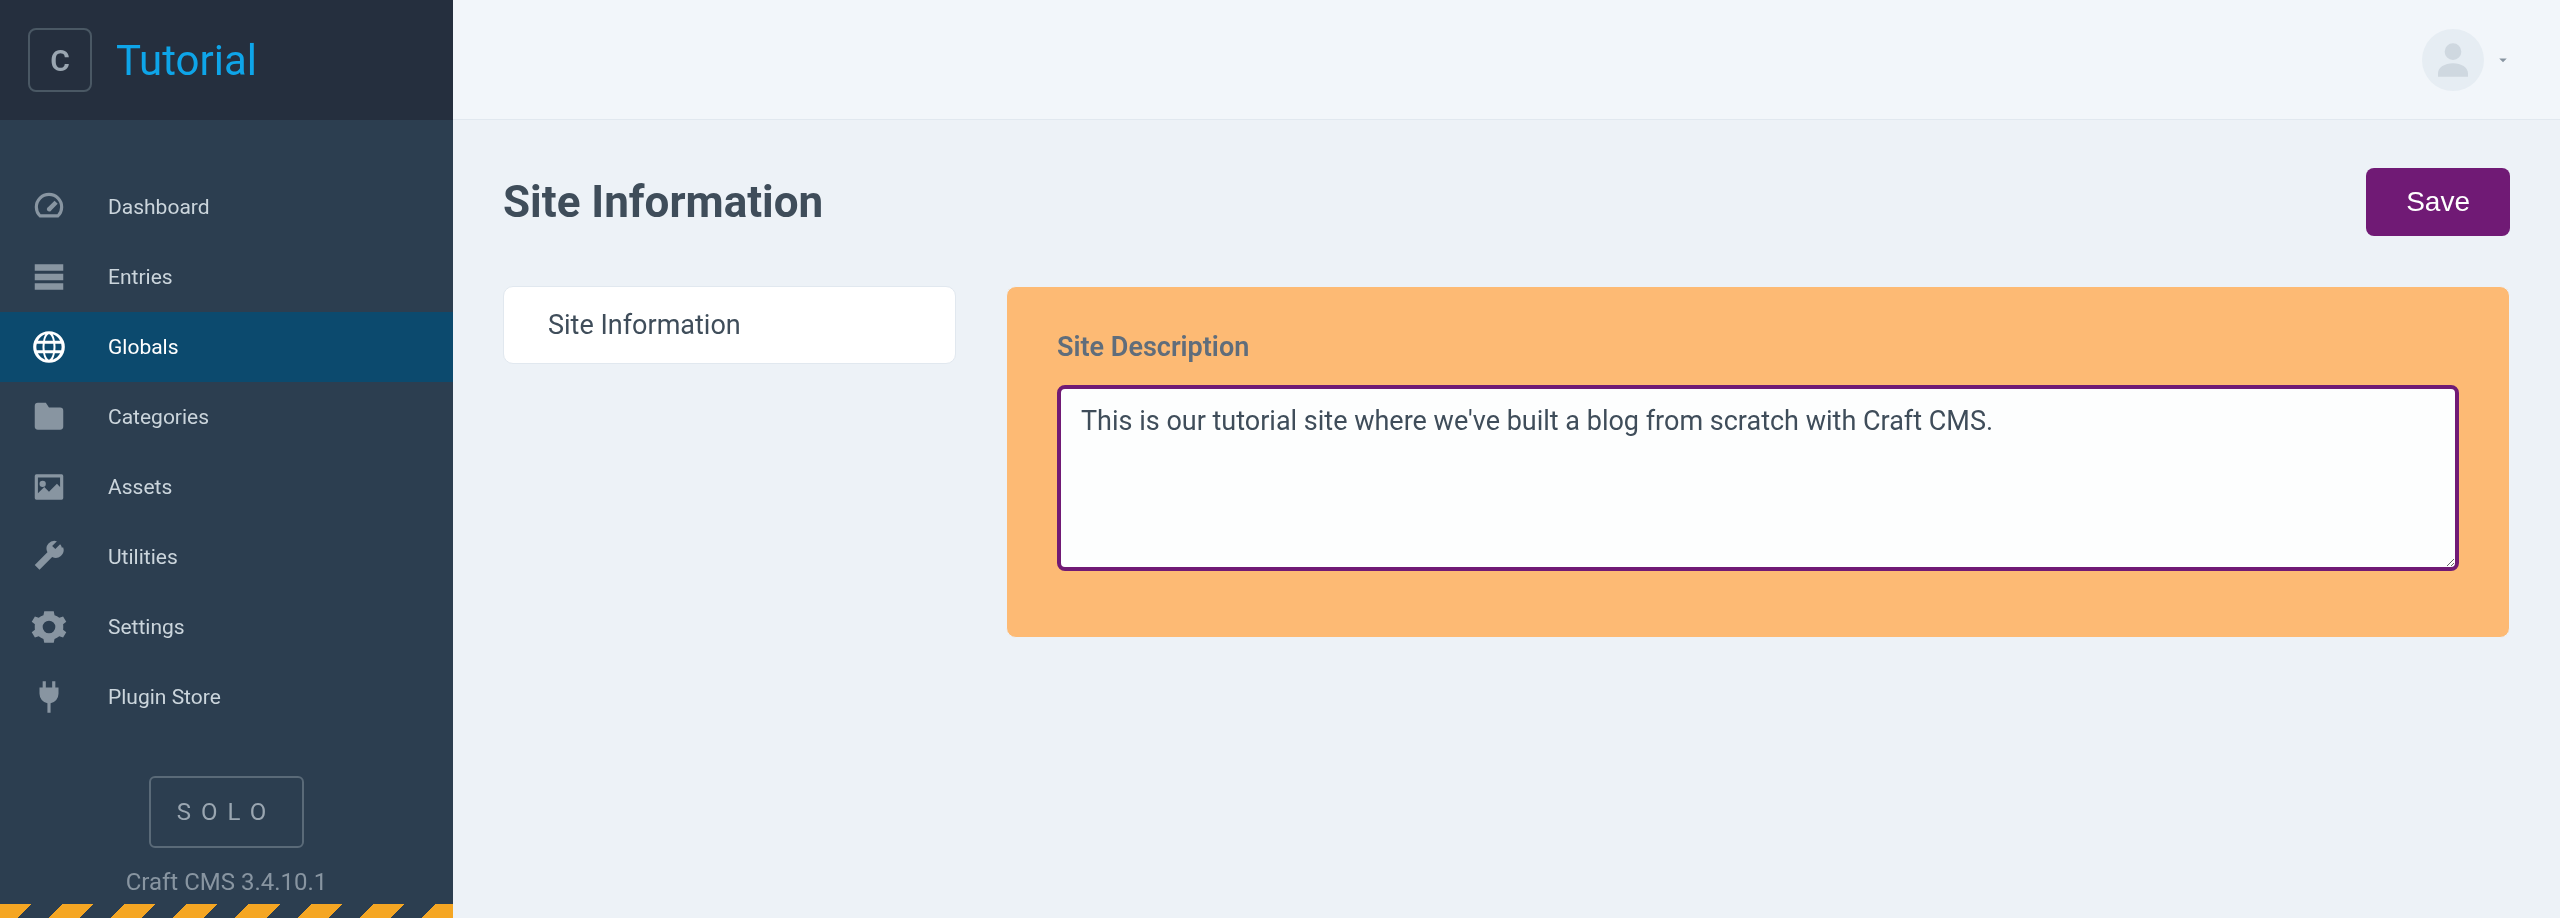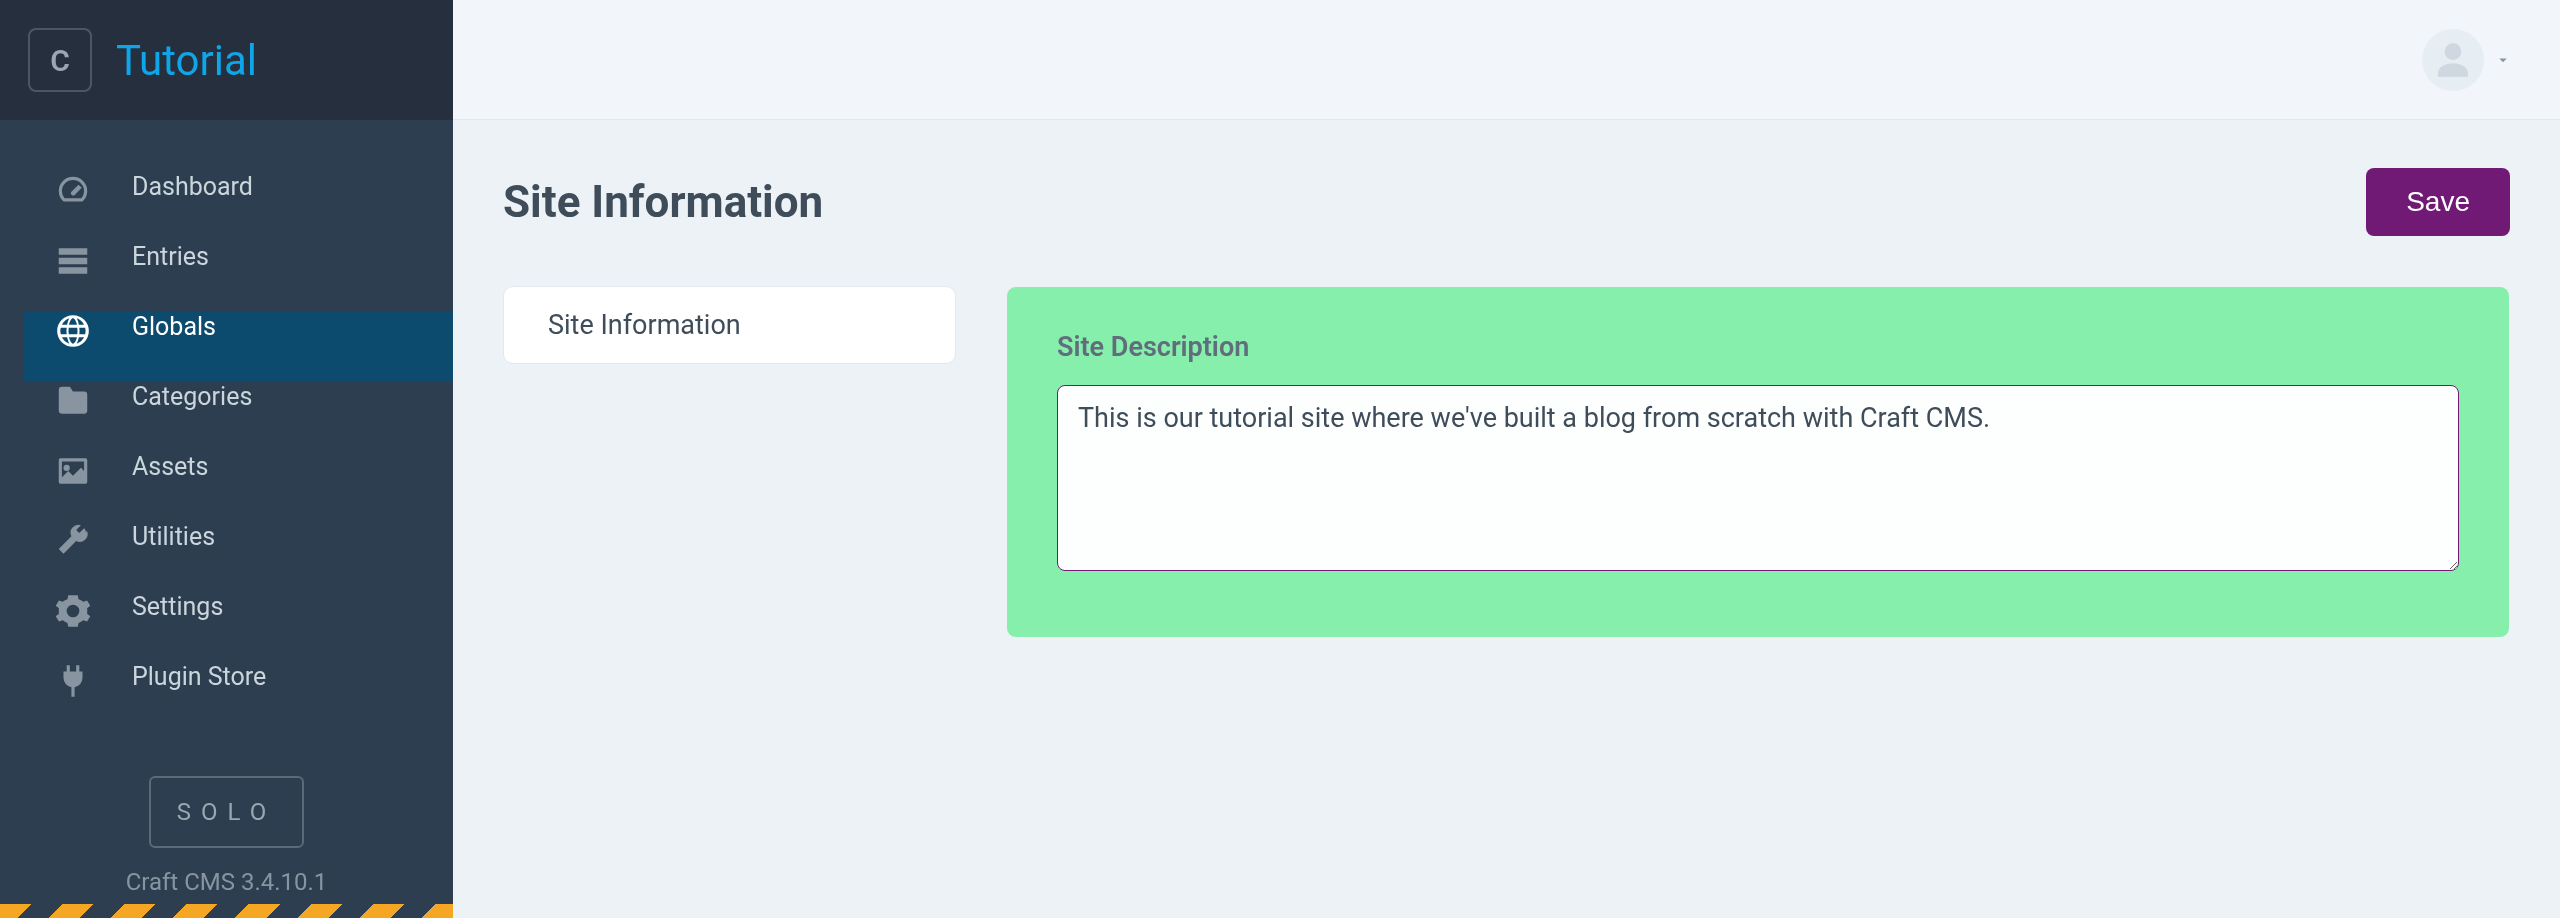--- a/index.html
+++ b/index.html
@@ -47,27 +47,26 @@
   .sidebar-title {
     color: #0ea5e9;
     font-size: 42px;
     font-weight: 400;
   }
   .nav {
     padding-top: 52px;
   }
   .nav-item {
     display: flex;
-    align-items: flex-start;
+    align-items: center;
     padding: 0 30px;
     height: 70px;
     color: #cbd5dc;
-    font-size: 25px;
+    font-size: 21px;
     cursor: pointer;
-    margin-left: 24px;
   }
   .nav-item.active {
     background: #0c4a6e;
     color: #fff;
   }
   .nav-item .icon {
     width: 38px;
     height: 38px;
     flex: 0 0 38px;
     margin-right: 40px;
@@ -164,35 +163,35 @@
     background: #fff;
     border: 1px solid #e1e8ef;
     border-radius: 10px;
     padding: 22px 44px;
     font-size: 27px;
     color: #3f4d5a;
     cursor: pointer;
   }
   .panel {
     flex: 1;
-    background: #86efac;
+    background: #fdba74;
     border: 1px solid #edf2f7;
     border-radius: 10px;
     padding: 44px 50px 62px 50px;
   }
   .field-label {
     font-size: 27px;
     font-weight: 600;
     color: #606d7b;
     margin-bottom: 22px;
   }
   .field-textarea {
     width: 100%;
     min-height: 186px;
-    border: 1px solid #701a75;
+    border: 4px solid #701a75;
     border-radius: 8px;
     padding: 16px 20px;
     font-size: 27px;
     color: #3f4d5a;
     font-family: inherit;
     resize: both;
     background: #fdfefe;
   }
 </style>
 </head>

